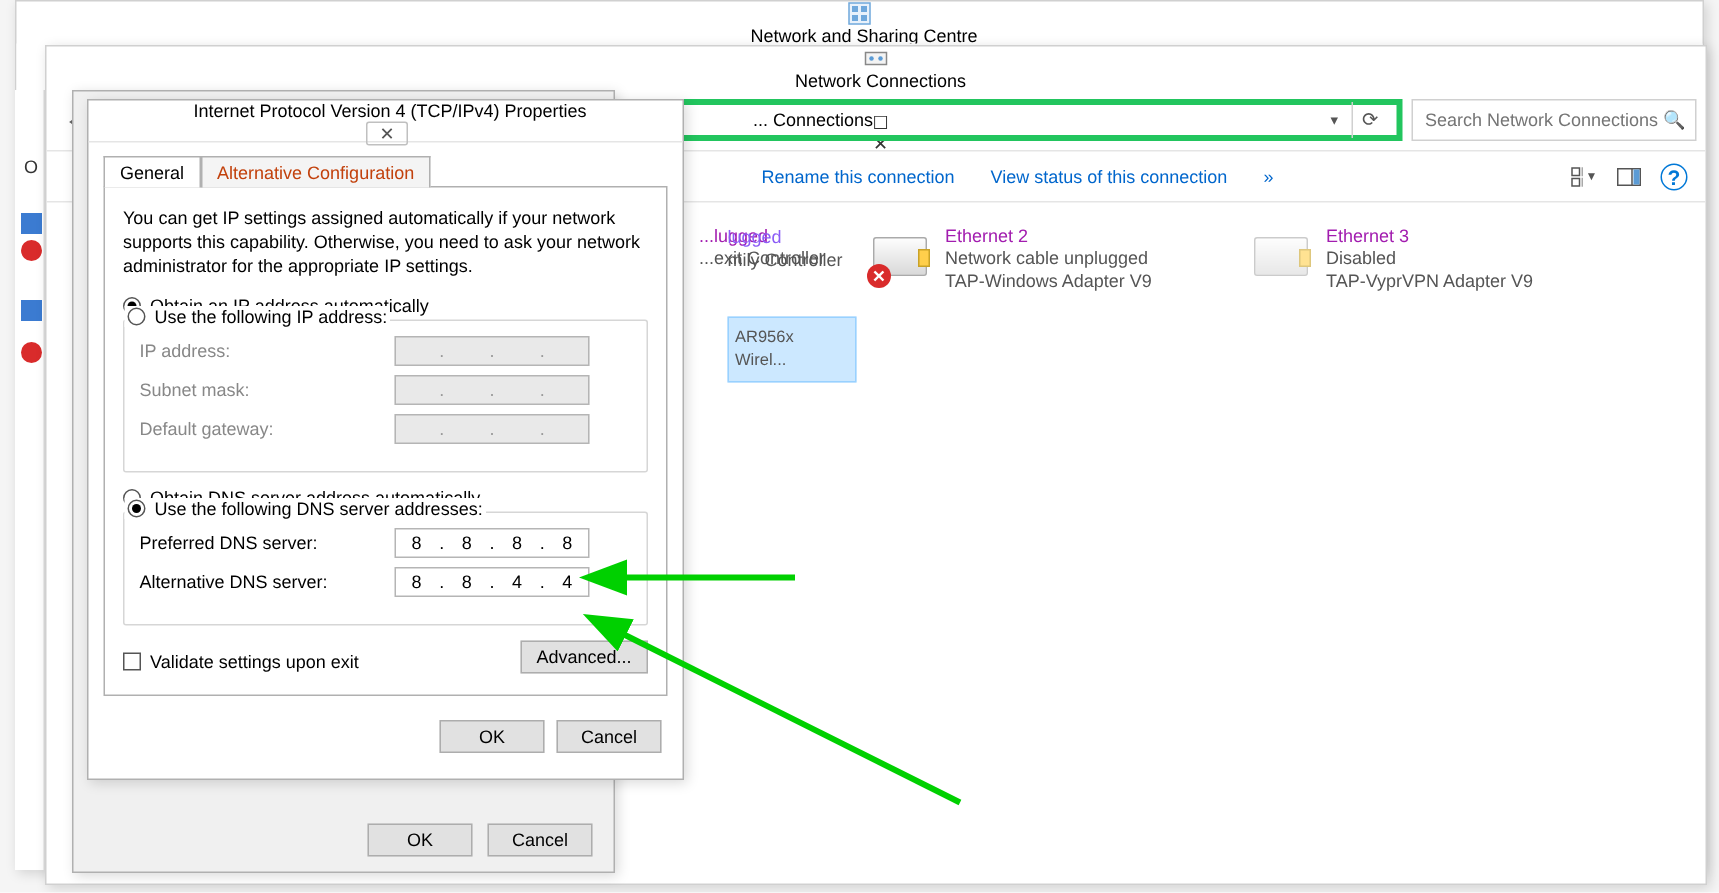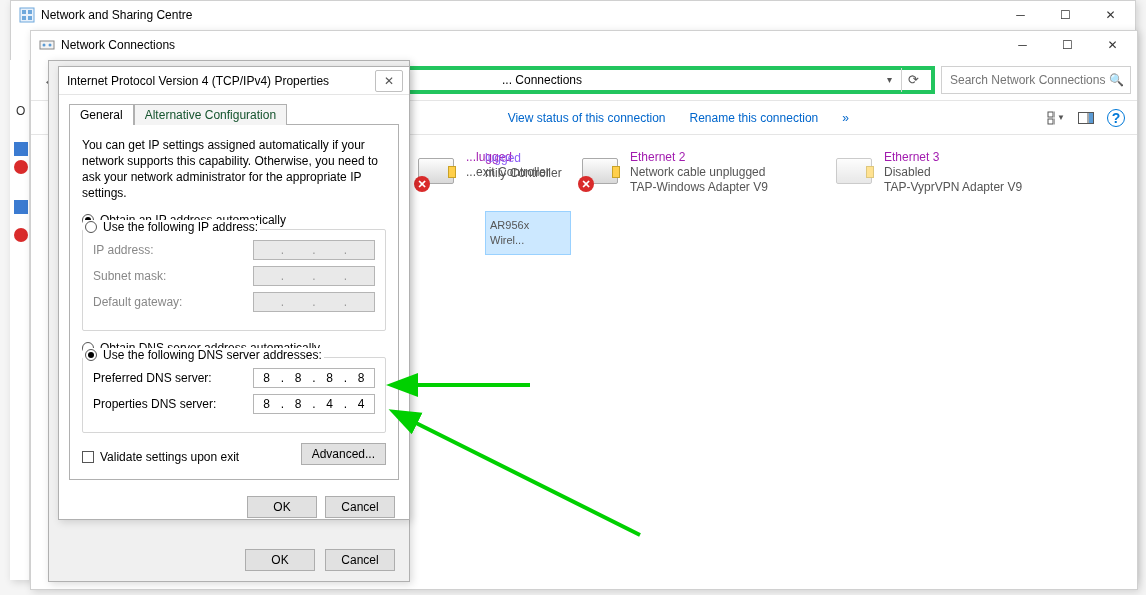--- a/index.html
+++ b/index.html
@@ -12,21 +12,21 @@
     --blue-link:#0066cc;
     --sel:#cce8ff;
     --sel-border:#99d1ff;
     --disabled:#888;
     --field-disabled:#e9e9e9;
     --tab-border:#b0b0b0;
   }
   *{box-sizing:border-box;font-family:"Segoe UI",Tahoma,sans-serif;}
   body{margin:0;background:#f5f5f5;width:1146px;height:595px;position:relative;overflow:hidden;font-size:12px;color:#000;}
   .window{position:absolute;background:#fff;border:1px solid #a0a0a0;box-shadow:2px 2px 8px rgba(0,0,0,0.15);}
-  .titlebar{height:28px;display:flex;align-items:center;padding:0 2px 0 8px;font-size:12px;color:#000;}
+  .titlebar{height:28px;display:flex;align-items:center;padding:0 2px 0 8px;font-size:12px;color:#000;flex-direction:column;}
   .titlebar .app-icon{width:16px;height:16px;margin-right:6px;display:inline-block;}
   .title-spacer{flex:1;}
   .win-btn{width:45px;height:26px;display:flex;align-items:center;justify-content:center;color:#333;font-size:12px;}
   
   #w1{left:10px;top:0;width:1126px;height:580px;border-color:#d0d0d0;}
   #w1 .body{height:calc(100% - 28px);background:#fff;position:relative;}
   
   #w2{left:30px;top:30px;width:1108px;height:560px;border-color:#d0d0d0;}
   #w2 .toolbar-row{height:42px;border-bottom:1px solid #e5e5e5;display:flex;align-items:center;padding:0 6px;}
   .back-btn{width:28px;height:28px;border-radius:3px;display:flex;align-items:center;justify-content:center;color:#666;font-size:16px;}
@@ -57,26 +57,26 @@
   .conn-text .l2{color:#555;}
   .conn-text .l3{color:#555;}
 
   
   #w3{left:48px;top:60px;width:362px;height:522px;border:1px solid #b0b0b0;background:#f0f0f0;}
   #w3 .inner{position:relative;height:100%;}
   #w3 .btnrow{position:absolute;bottom:10px;right:14px;display:flex;gap:10px;}
   .btn{min-width:70px;height:22px;border:1px solid #adadad;background:#e1e1e1;display:flex;align-items:center;justify-content:center;font-size:12px;padding:0 10px;}
 
   
-  #w4{left:58px;top:66px;width:352px;height:454px;border:1px solid #b0b0b0;background:#fff;}
+  #w4{left:58px;top:66px;width:398px;height:454px;border:1px solid #b0b0b0;background:#fff;}
   #w4 .titlebar{height:28px;font-size:12px;border-bottom:1px solid #e5e5e5;}
   #w4 .close-x{width:28px;height:22px;border:1px solid #c0c0c0;border-radius:2px;display:flex;align-items:center;justify-content:center;font-size:12px;color:#555;margin-right:4px;}
   .tabstrip{display:flex;align-items:flex-end;padding:8px 10px 0 10px;gap:0;}
   .tab{border:1px solid var(--tab-border);border-bottom:none;padding:3px 10px;font-size:12px;background:#fff;position:relative;top:1px;}
-  .tab.inactive{background:#f4f4f4;color:#14532d;}
+  .tab.inactive{background:#f4f4f4;color:#c2410c;}
   .tabpanel{margin:0 10px 10px 10px;border:1px solid var(--tab-border);padding:12px 12px 14px 12px;background:#fff;}
   .desc{font-size:12px;line-height:16px;margin-bottom:12px;}
   .group{border:1px solid #d6d6d6;border-radius:2px;padding:10px 10px 12px 10px;margin-bottom:10px;position:relative;}
   .radio-row{display:flex;align-items:center;gap:6px;font-size:12px;margin:2px 0;}
   .radio{width:12px;height:12px;border:1px solid #555;border-radius:50%;display:inline-flex;align-items:center;justify-content:center;flex:none;}
   .radio.checked:after{content:"";width:6px;height:6px;background:#000;border-radius:50%;}
   .ip-field-row{display:flex;align-items:center;margin:6px 0;}
   .ip-label{width:170px;font-size:12px;}
   .ip-label.disabled{color:var(--disabled);}
   .ip-input{width:130px;height:20px;border:1px solid #b5b5b5;display:flex;align-items:center;justify-content:space-evenly;font-family:Consolas,monospace;font-size:12px;letter-spacing:0;}
@@ -164,22 +164,22 @@
       <span class="search-icon">🔍</span>
     </div>
   </div>
 
   <div class="cmdbar">
     <div class="cmd org">
         <span>Organise</span> 
         <span class="chev">▼</span>
       </div>
     <div style="width:370px"></div>
+    <div class="cmd">Rename this connection</div>
     <div class="cmd">View status of this connection</div>
-    <div class="cmd">Rename this connection</div>
     <div class="cmd">»</div>
     <span class="cmd-spacer"></span>
     <div class="cmd-icon view-btn">
       <svg width="14" height="14">
           <rect x="1" y="1" width="5" height="5" fill="none" stroke="#555"></rect>
           <rect x="8" y="1" width="5" height="5" fill="none" stroke="#555"></rect>
           <rect x="1" y="8" width="5" height="5" fill="none" stroke="#555"></rect>
           <rect x="8" y="8" width="5" height="5" fill="none" stroke="#555"></rect>
         </svg>
       <span style="font-size:8px;color:#555">▼</span>
@@ -332,21 +332,21 @@
           <span class="oct">8</span>
             <span class="dot">.</span>
           <span class="oct">8</span>
             <span class="dot">.</span>
           <span class="oct">8</span>
             <span class="dot">.</span>
           <span class="oct">8</span>
         </div>
       </div>
       <div class="ip-field-row">
-        <span class="ip-label">Properties DNS server:</span>
+        <span class="ip-label">Alternative DNS server:</span>
         <div class="ip-input">
           <span class="oct">8</span>
             <span class="dot">.</span>
           <span class="oct">8</span>
             <span class="dot">.</span>
           <span class="oct">4</span>
             <span class="dot">.</span>
           <span class="oct">4</span>
         </div>
       </div>

